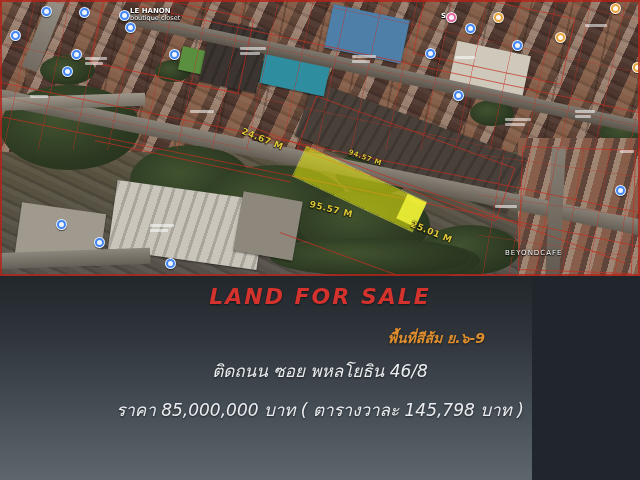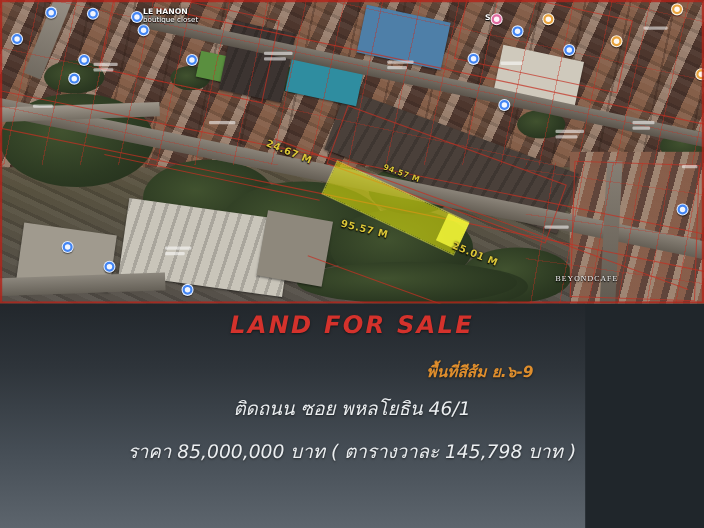--- a/index.html
+++ b/index.html
@@ -83,21 +83,21 @@
     <div class="abs meas" style="left:244px;top:126px;transform:rotate(22deg);">24.67 M</div>
     <div class="abs meas meas-top" style="left:350px;top:148px;transform:rotate(20deg);">94.57 M</div>
     <div class="abs meas" style="left:311px;top:199px;transform:rotate(14deg);">95.57 M</div>
     <div class="abs meas" style="left:413px;top:219px;transform:rotate(22deg);">25.01 M</div>
 
     <div class="abs maplabel" style="left:130px;top:8px;">
       <b>LE HANON</b><br>
       <span>boutique closet</span>
     </div>
     <div class="abs maplabel" style="left:441px;top:13px;font-size:7px;font-weight:bold;">S.T</div>
-    <div class="abs maplabel" style="left:505px;top:250px;font-size:7px;letter-spacing:1px;font-family:Liberation Serif, serif;">BEYONDCAFE</div>
+    <div class="abs maplabel" style="left:505px;top:250px;font-size:7px;letter-spacing:1px;">BEYONDCAFE</div>
 
     <div class="abs frame"></div>
   <div class="abs tree" style="left: 0px; top: 85px; width: 140px; height: 85px;"></div>
       <div class="abs tree" style="left: 40px; top: 55px; width: 55px; height: 30px;"></div>
       <div class="abs tree" style="left: 130px; top: 145px; width: 120px; height: 70px;"></div>
       <div class="abs tree" style="left: 200px; top: 165px; width: 150px; height: 80px;"></div>
       <div class="abs tree" style="left: 300px; top: 190px; width: 130px; height: 70px;"></div>
       <div class="abs tree" style="left: 250px; top: 60px; width: 40px; height: 25px;"></div>
       <div class="abs tree" style="left: 420px; top: 225px; width: 100px; height: 50px;"></div>
       <div class="abs tree" style="left: 335px; top: 150px; width: 80px; height: 45px;"></div>
@@ -168,17 +168,17 @@
       <div class="abs smudge" style="left: 30px; top: 95px; width: 18px;"></div>
       <div class="abs smudge" style="left: 620px; top: 150px; width: 14px;"></div>
       <div class="abs smudge" style="left: 505px; top: 118px; width: 26px;"></div>
       <div class="abs smudge" style="left: 505px; top: 123px; width: 20px;"></div>
       <div class="abs smudge" style="left: 190px; top: 110px; width: 24px;"></div>
     </div>
 
   <div class="panel">
     <div class="pl headline">LAND FOR SALE</div>
     <div class="zone">พื้นที่สีส้ม ย.๖-9</div>
-    <div class="pl street">ติดถนน ซอย พหลโยธิน 46/1</div>
+    <div class="pl street">ติดถนน ซอย พหลโยธิน 46/8</div>
     <div class="pl price">ราคา  85,000,000  บาท ( ตารางวาละ 145,798  บาท )</div>
   </div>
 
 </div>
 
 </body></html>

